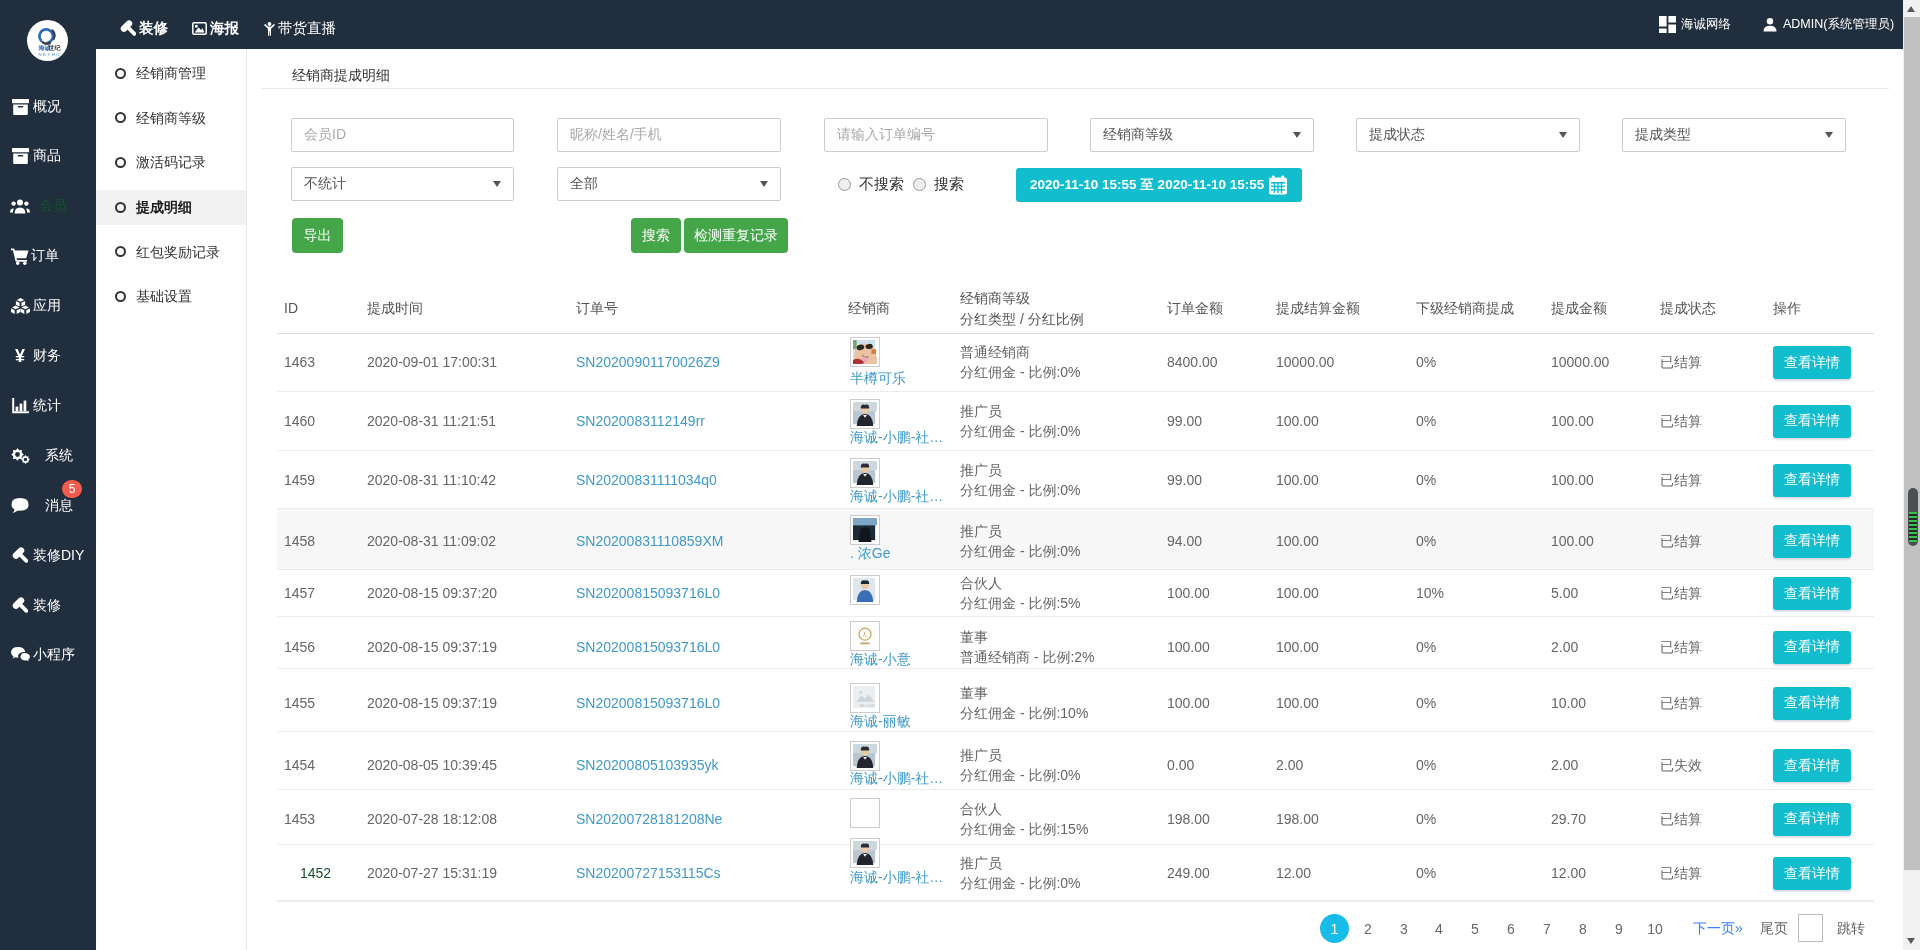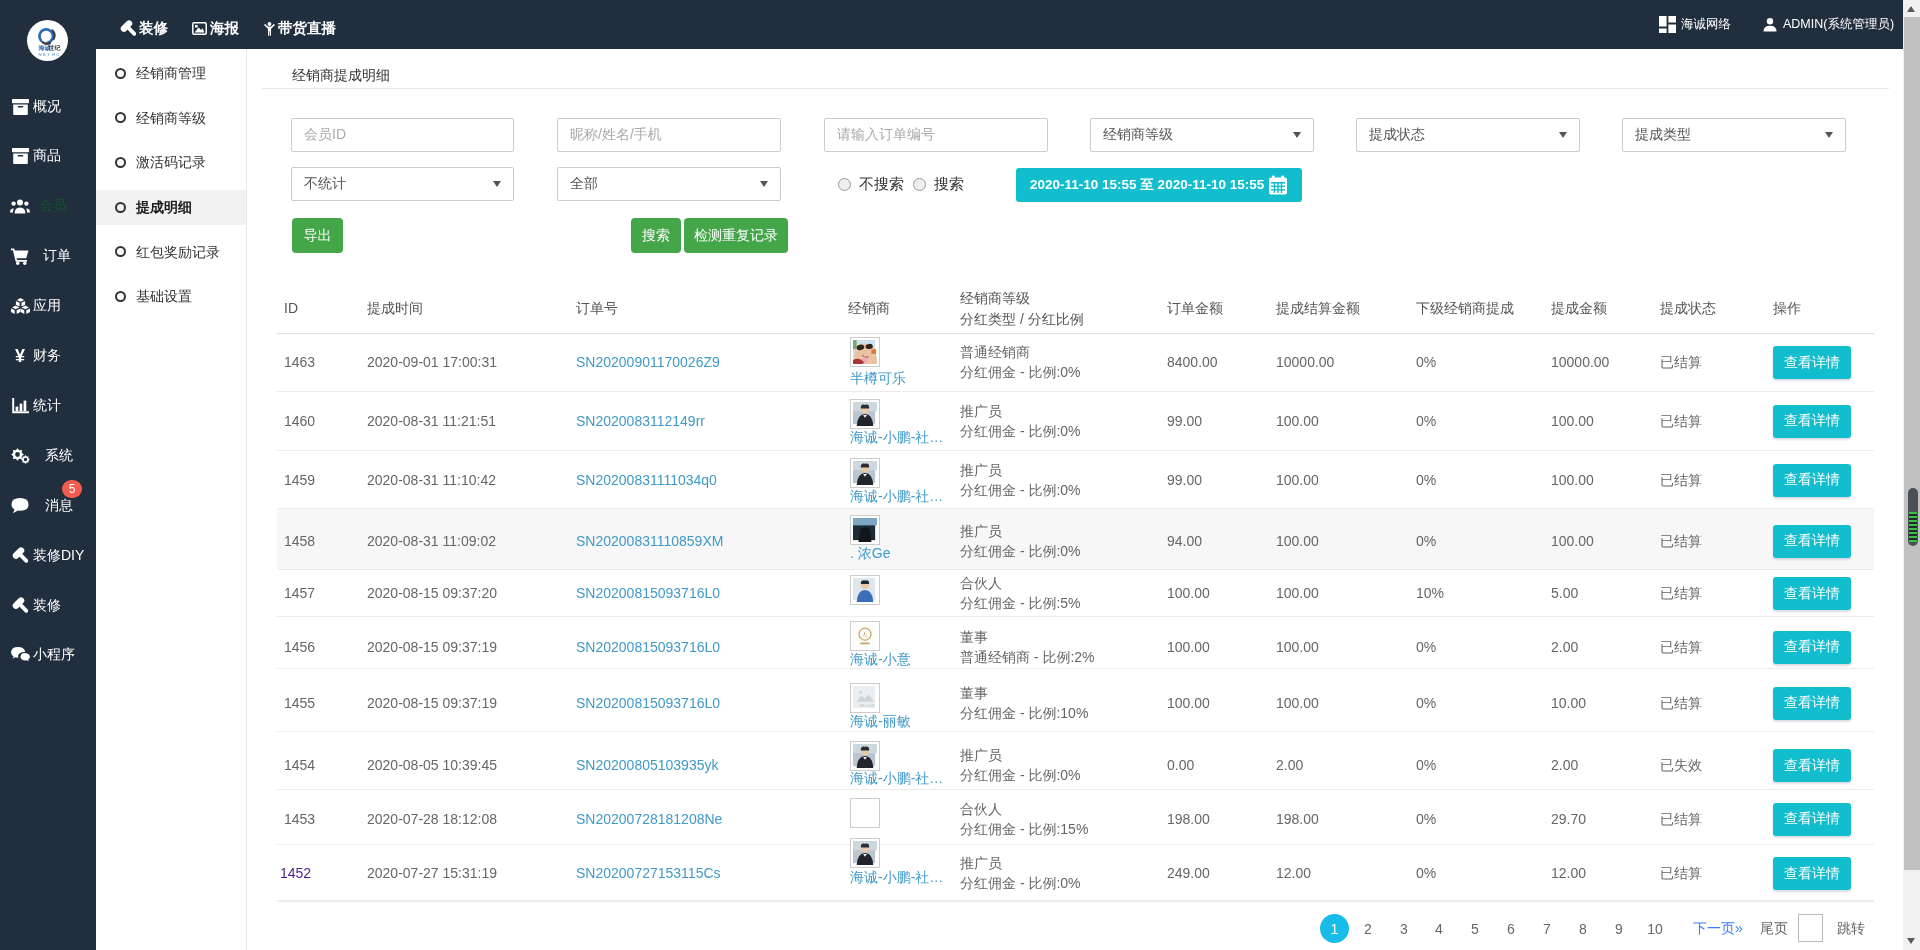--- a/index.html
+++ b/index.html
@@ -49,21 +49,21 @@
           <rect x="3.9" y="4.6" width="3.2" height="5" rx="1.2"></rect>
           <rect x="4" y="9" width="1.2" height="4.8" rx="0.6"></rect>
           <rect x="5.8" y="9" width="1.2" height="4.8" rx="0.6"></rect>
         </g>
         <g stroke="#fff" stroke-width="1.5" stroke-linecap="round">
           <line x1="3.9" y1="5.6" x2="1" y2="2.9"></line>
           <line x1="7.1" y1="5.6" x2="10" y2="2.9"></line>
         </g>
       </svg>
     </div>
-<div class="a ct" style="left:278px;top:8px;height:41px;color:#fff;font-size:14.5px;font-weight:bold">带货直播</div>
+<div class="a ct" style="left:278px;top:8px;height:41px;color:#fff;font-size:14.5px;font-weight:normal">带货直播</div>
 <div class="a ct" style="left:1659px;top:0;height:49px">
       <svg width="17" height="17" viewBox="0 0 17 17">
         <g fill="#fff">
           <rect x="0" y="0" width="7.6" height="10.5"></rect>
           <rect x="9.4" y="0" width="7.6" height="6.5"></rect>
           <rect x="0" y="12.5" width="7.6" height="4.5"></rect>
           <rect x="9.4" y="8.5" width="7.6" height="8.5"></rect>
         </g>
       </svg>
     </div>
@@ -115,21 +115,21 @@
 <div class="a ct" style="left:0;top:231.2px;width:96px;height:50px">
       <div class="ct" style="width:22px;margin-left:9px;justify-content:center">
         <svg width="18" height="17" viewBox="0 0 18 17">
           <g fill="#fff">
             <path d="M0 0.5 h3.2 l0.7 2 h13.6 l-2.3 7.8 H5.6 l0.5 1.7 h9.9 v1.8 H4.7 L1.9 2.3 H0 Z"></path>
             <circle cx="6.7" cy="15.2" r="1.7"></circle>
             <circle cx="13.8" cy="15.2" r="1.7"></circle>
           </g>
         </svg>
       </div>
-      <div style="color:#fff;margin-left:12px">订单</div>
+      <div style="color:#fff;margin-left:0">订单</div>
     </div>
 <div class="a ct" style="left:0;top:281.1px;width:96px;height:50px">
       <div class="ct" style="width:22px;margin-left:9px;justify-content:center">
         <svg width="19" height="16" viewBox="0 0 19 16">
           <g fill="#fff">
             <path d="M9.5 0 L13.2 1.9 L9.5 3.8 L5.8 1.9 Z M4.9 2.9 L8.6 4.8 L8.6 8.6 L4.9 6.7 Z M14.1 2.9 L14.1 6.7 L10.4 8.6 L10.4 4.8 Z"></path>
             <path d="M4.7 7.5 L8.4 9.4 L4.7 11.3 L1 9.4 Z M0 10.4 L3.7 12.3 L3.7 16 L0 14.1 Z M9.4 10.4 L9.4 14.1 L5.7 16 L5.7 12.3 Z"></path>
             <path d="M14.3 7.5 L18 9.4 L14.3 11.3 L10.6 9.4 Z M9.6 10.4 L13.3 12.3 L13.3 16 L9.6 14.1 Z M19 10.4 L19 14.1 L15.3 16 L15.3 12.3 Z"></path>
           </g>
         </svg>
@@ -465,21 +465,21 @@
 <div class="a" style="left:850px;top:798.0px;width:30px;height:30px;border:1px solid #ccc;background:#fff;padding:2px"></div>
 <div class="a" style="left:960px;top:800.5px;height:17px;line-height:17px;color:#666666">合伙人</div>
 <div class="a" style="left:960px;top:820.5px;height:17px;line-height:17px;color:#666666">分红佣金 - 比例:15%</div>
 <div class="a" style="left:1167px;top:810.5px;height:17px;line-height:17px;color:#666666">198.00</div>
 <div class="a" style="left:1276px;top:810.5px;height:17px;line-height:17px;color:#666666">198.00</div>
 <div class="a" style="left:1416px;top:810.5px;height:17px;line-height:17px;color:#666666">0%</div>
 <div class="a" style="left:1551px;top:810.5px;height:17px;line-height:17px;color:#666666">29.70</div>
 <div class="a" style="left:1660px;top:810.5px;height:17px;line-height:17px;color:#666666">已结算</div>
 <div class="a ct" style="left:1773px;top:802.5px;width:78px;height:33px;background:#12bdcd;border-radius:3px;color:#fff;font-size:14px;justify-content:center;box-shadow:0 2px 2px rgba(140,140,170,0.3)">查看详情</div>
 <div class="a" style="left:277px;top:845px;width:1597px;height:56px;border-bottom:1px solid #ececec"></div>
-<div class="a" style="left:280px;top:865.0px;height:17px;line-height:17px;color:#4c1d95">1452</div>
+<div class="a" style="left:300px;top:865.0px;height:17px;line-height:17px;color:#14532d">1452</div>
 <div class="a" style="left:367px;top:865.0px;height:17px;line-height:17px;color:#666666">2020-07-27 15:31:19</div>
 <div class="a" style="left:576px;top:865.0px;height:17px;line-height:17px;color:#4099c8">SN20200727153115Cs</div>
 <div class="a" style="left:850px;top:837.5px;width:30px;height:30px;border:1px solid #ccc;background:#fff;padding:2px">
       <svg width="24" height="24" viewBox="0 0 26 26">
         <rect width="24" height="24" fill="#b9c6cf"></rect>
         <rect x="0" y="0" width="26" height="10" fill="#cdd8de"></rect>
         <circle cx="13" cy="8" r="4.5" fill="#e8c9a8"></circle>
         <path d="M13 3 q-5 -1 -4.5 4 l9 0 q0.5 -5 -4.5 -4" fill="#2c2c34"></path>
         <path d="M4 26 Q5 13 13 13 Q21 13 22 26 Z" fill="#23252e"></path>
         <path d="M11 14 L13 17 L15 14 Z" fill="#fff"></path>

